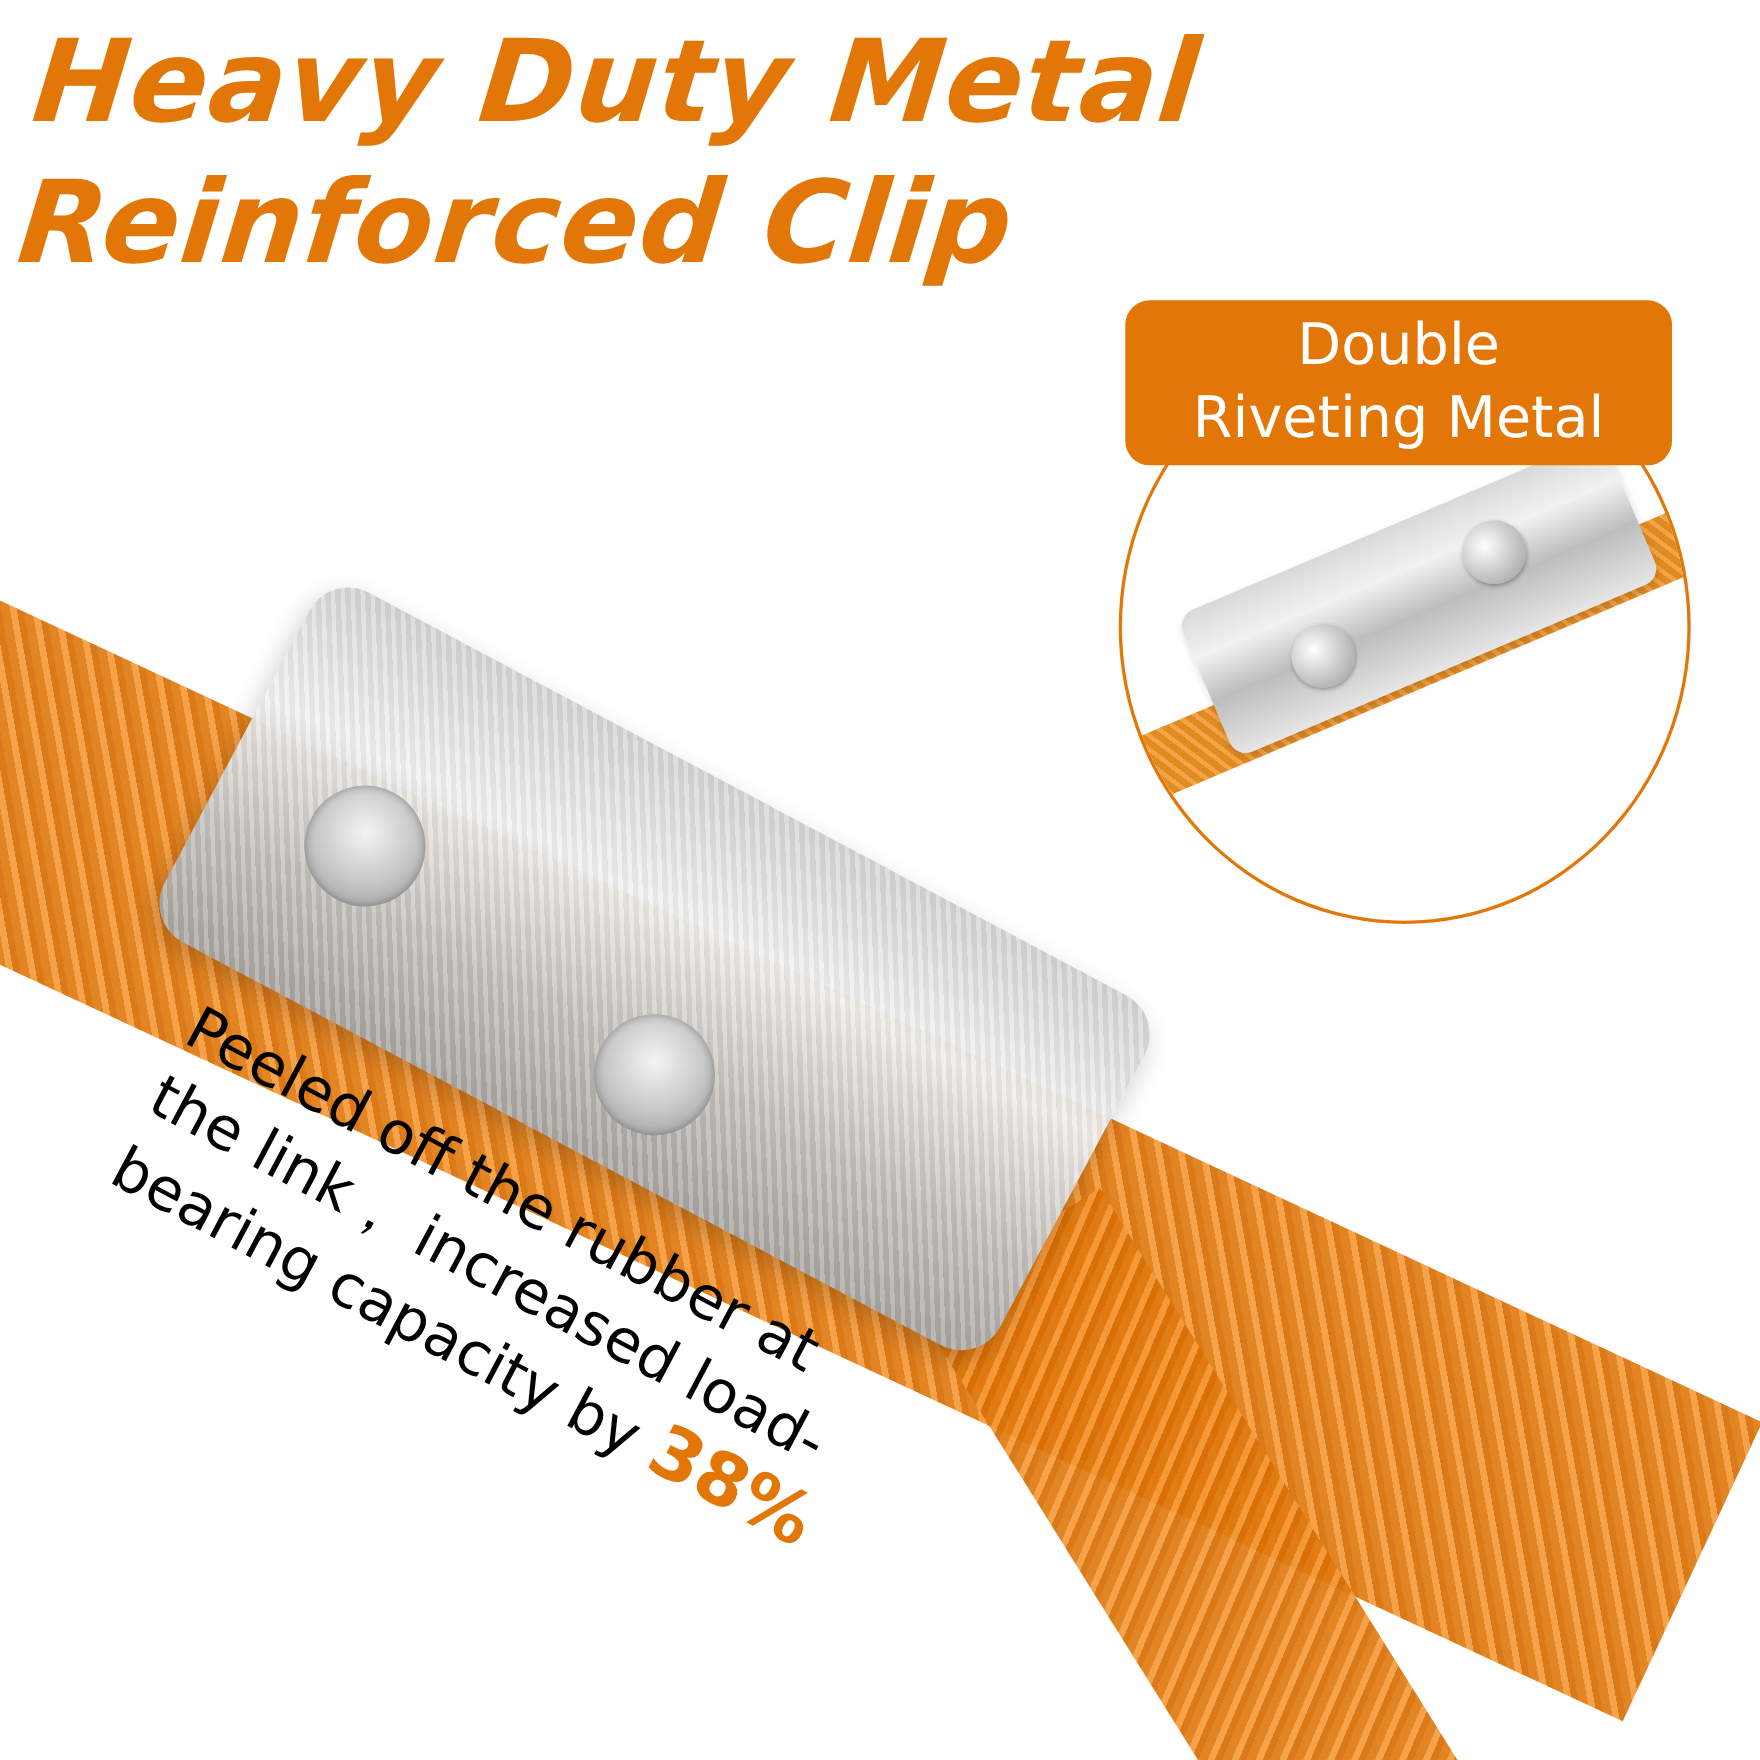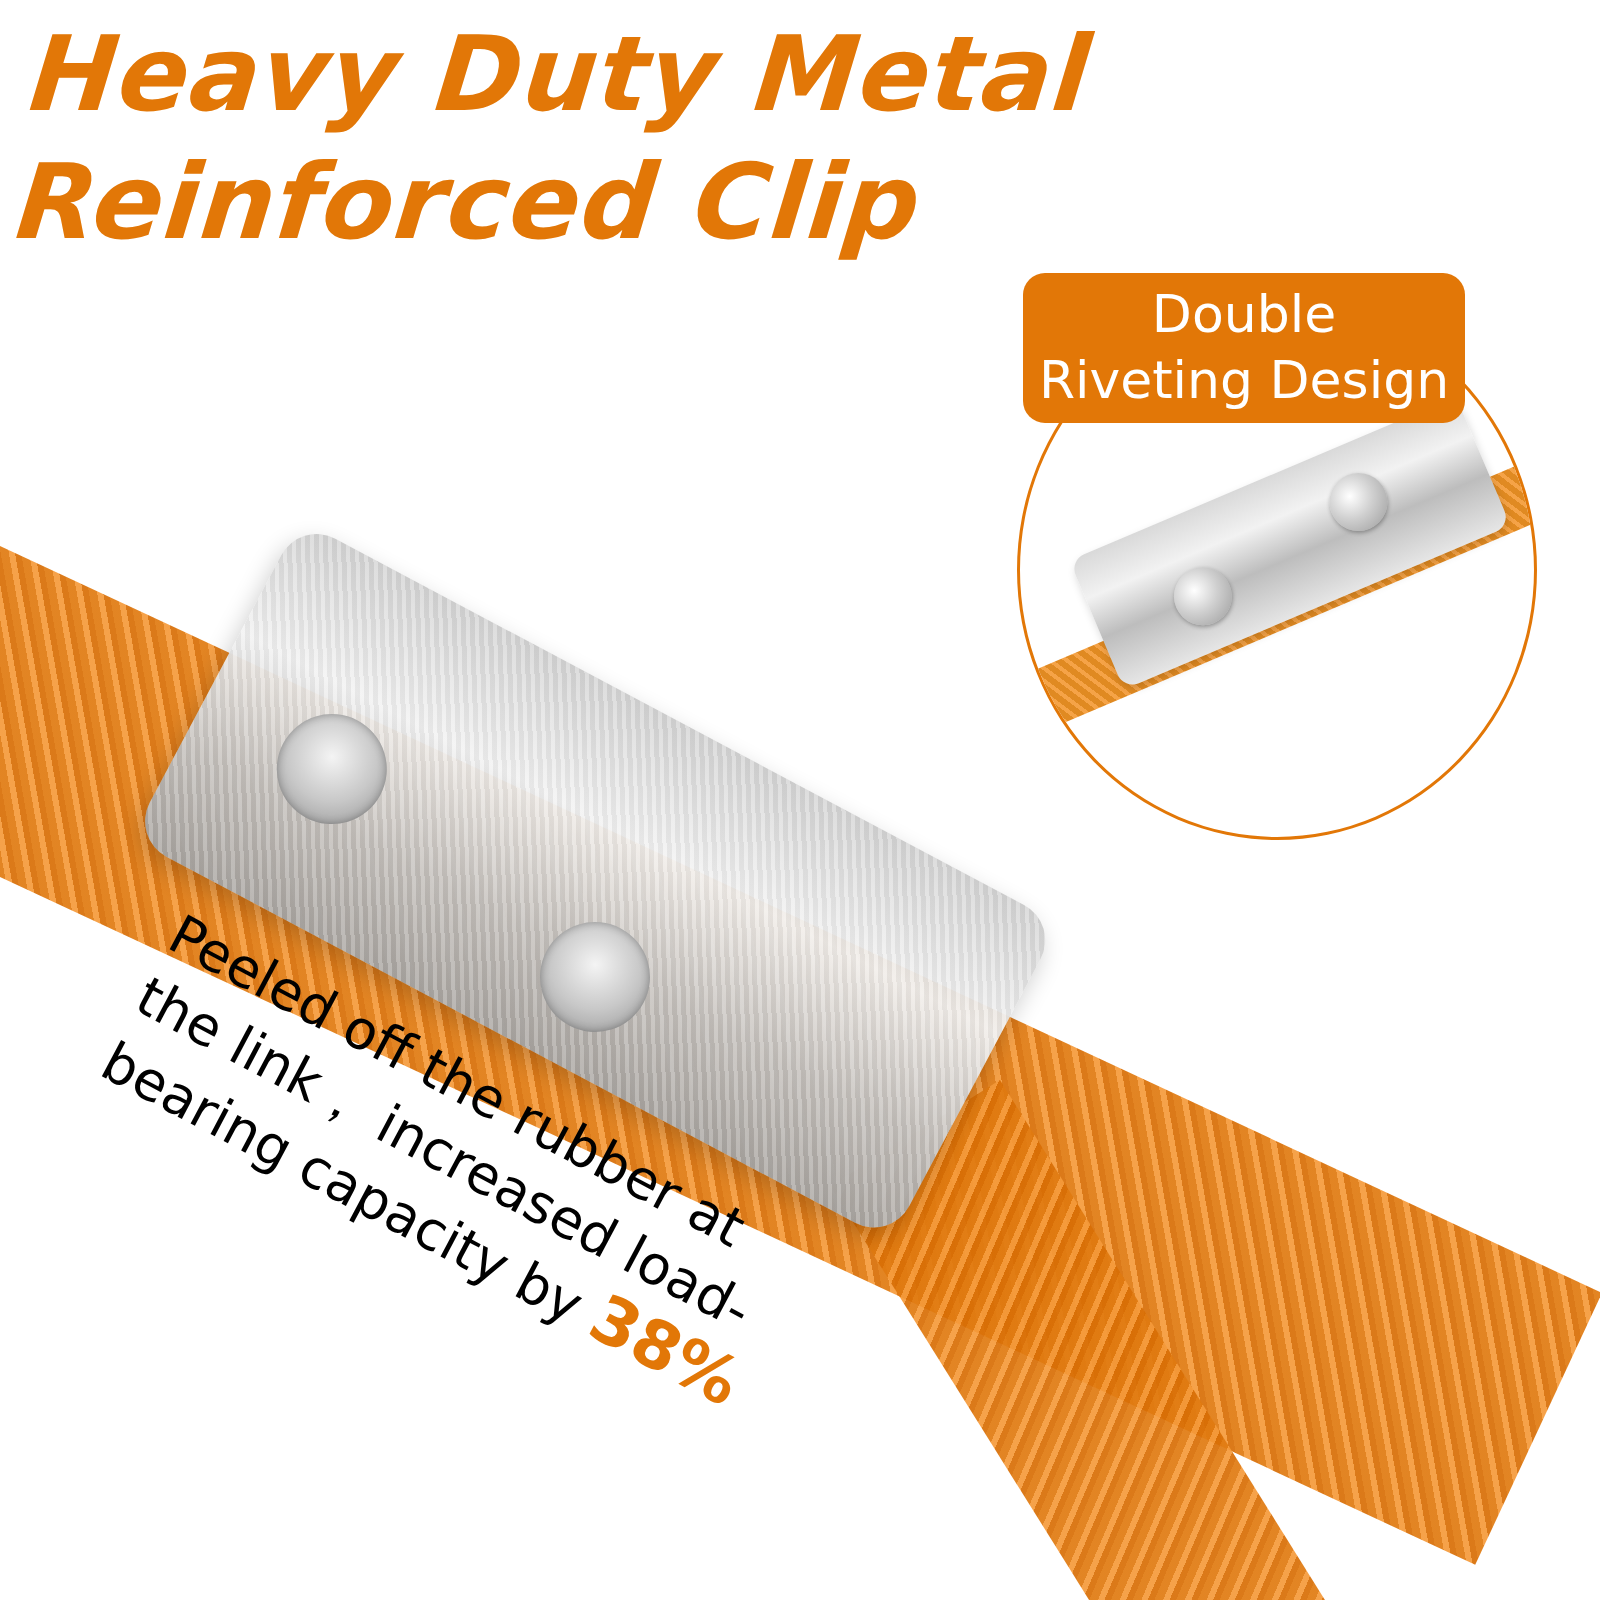--- a/index.html
+++ b/index.html
@@ -1,18 +1,18 @@
 <!DOCTYPE html>
 <html style="--accent: #e27707;"><head>
   <meta charset="utf-8">
   <style>
     html, body { margin: 0; padding: 0; }
     body { width: 1600px; height: 1600px; position: relative; overflow: hidden; background: #ffffff; font-family: "DejaVu Sans", sans-serif; }
     .headline { position: absolute; left: 38px; top: 10px; color: var(--accent); font-family: "DejaVu Sans", sans-serif; font-weight: 700; font-style: italic; font-size: 104px; line-height: 128px; letter-spacing: 1px; transform: skewX(-6deg); transform-origin: left top; }
-    .callout-box { position: absolute; left: 1023px; top: 273px; width: 442px; height: 150px; background: var(--accent); border-radius: 22px; color: #fff; text-align: center; font-family: "DejaVu Sans", sans-serif; font-size: 52px; line-height: 66px; padding-top: 8px; box-sizing: border-box; }
+    .callout-box { position: absolute; left: 1023px; top: 273px; width: 497px; height: 150px; background: var(--accent); border-radius: 22px; color: #fff; text-align: center; font-family: "DejaVu Sans", sans-serif; font-size: 52px; line-height: 66px; padding-top: 8px; box-sizing: border-box; }
     .zoom-circle { position: absolute; left: 1017px; top: 300px; width: 520px; height: 540px; border: 3px solid var(--accent); border-radius: 50%; box-sizing: border-box; overflow: hidden; background: #fff; }
     .callout-box { z-index: 3; }
     .mini-cable { position: absolute; left: 0px; top: 240px; width: 640px; height: 60px; background: repeating-linear-gradient(60deg, #e08a22 0 6px, #f5a347 6px 10px); transform: rotate(-23deg); transform-origin: center; }
     .mini-clip { position: absolute; left: 60px; top: 170px; width: 420px; height: 140px; border-radius: 16px; background: linear-gradient(180deg, #d9d9d9 0%, #f2f2f2 30%, #bdbdbd 60%, #e6e6e6 100%); transform: rotate(-23deg); box-shadow: 0 4px 8px rgba(0,0,0,0.15); }
     .mini-rivet { position: absolute; width: 58px; height: 58px; border-radius: 50%; background: radial-gradient(circle at 40% 35%, #ffffff 0%, #cfcfcf 45%, #9a9a9a 100%); box-shadow: 0 2px 4px rgba(0,0,0,0.3); }
     .cable { position: absolute; background: repeating-linear-gradient(55deg, #e07a10 0 8px, #f59a3a 8px 14px, #d86e05 14px 20px); opacity: 0.92; }
     .cable-main { left: -120px; top: 490px; width: 1900px; height: 300px; transform: rotate(25deg); transform-origin: left top; }
     .cable-lower { left: 1000px; top: 1080px; width: 900px; height: 200px; transform: rotate(58deg); transform-origin: left top; }
     .clip { position: absolute; left: 300px; top: 520px; width: 860px; height: 360px; border-radius: 40px; background: linear-gradient(180deg, rgba(205,205,205,0.9) 0%, rgba(240,240,240,0.95) 35%, rgba(190,190,190,0.95) 70%, rgba(160,160,160,0.95) 100%); transform: rotate(28deg); transform-origin: left top; box-shadow: 0 10px 24px rgba(0,0,0,0.2); }
     .clip-texture { position: absolute; inset: 0; border-radius: 40px; background: repeating-linear-gradient(60deg, rgba(255,255,255,0.25) 0 4px, rgba(160,160,160,0.12) 4px 9px); }
@@ -40,20 +40,20 @@
 <div class="zoom-circle">
   <div class="mini-cable"></div>
   <div class="mini-clip">
     <div class="mini-rivet" style="left:80px; top:56px;"></div>
     <div class="mini-rivet" style="left:260px; top:30px;"></div>
   </div>
 </div>
 
 <div class="callout-box">
   <div>Double</div>
-  <div>Riveting Design</div>
+  <div>Riveting Metal</div>
 </div>
 
 <div class="caption">
   <div>Peeled off the rubber at</div>
   <div>the link， increased load-</div>
   <div><span>bearing capacity by </span><span class="pct">38%</span></div>
 </div>
 
 </body></html>

